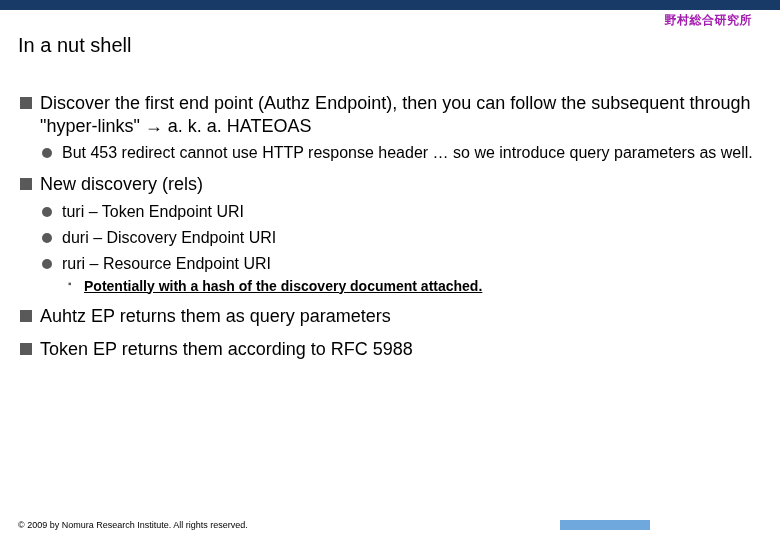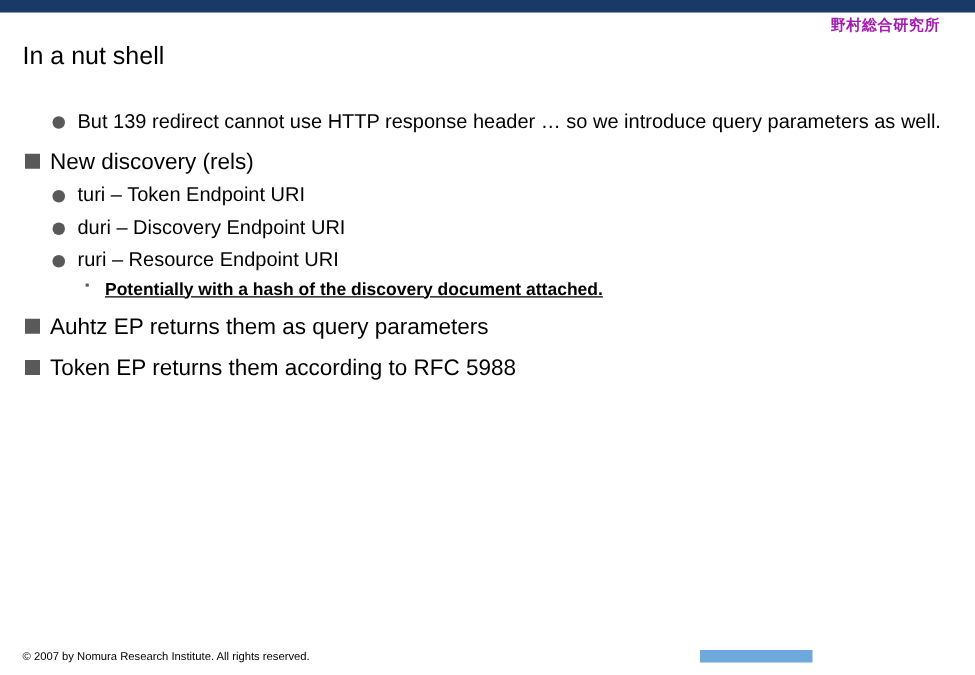--- a/index.html
+++ b/index.html
@@ -107,24 +107,25 @@
   }
 </style>
 </head>
 <body>
 
 <div class="top-bar"></div>
 <div class="logo">野村総合研究所</div>
 <div class="title">In a nut shell</div>
 
 <div class="content">
-  <div class="lvl2">But 139 redirect cannot use HTTP response header … so we introduce query parameters as well.</div>
+  <div class="lvl1">Discover the first end point (Authz Endpoint), then you can follow the subsequent through "hyper-links" → a. k. a. HATEOAS</div>
+  <div class="lvl2">But 453 redirect cannot use HTTP response header … so we introduce query parameters as well.</div>
   <div class="lvl1">New discovery (rels)</div>
   <div class="lvl2">turi – Token Endpoint URI</div>
   <div class="lvl2">duri – Discovery Endpoint URI</div>
   <div class="lvl2">ruri – Resource Endpoint URI</div>
   <div class="lvl3">Potentially with a hash of the discovery document attached.</div>
   <div class="lvl1" style="">Auhtz EP returns them as query parameters</div>
   <div class="lvl1">Token EP returns them according to RFC 5988</div>
 </div>
 
-<div class="footer">© 2007 by Nomura Research Institute. All rights reserved.</div>
+<div class="footer">© 2009 by Nomura Research Institute. All rights reserved.</div>
 <div class="footer-bar"></div>
 
 </body></html>

